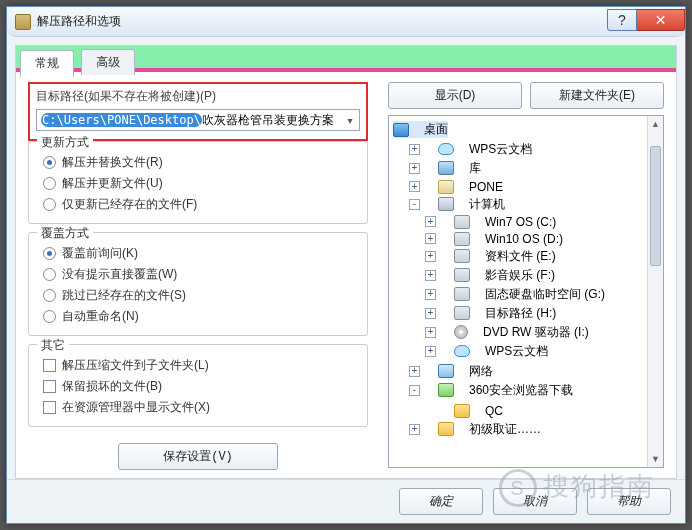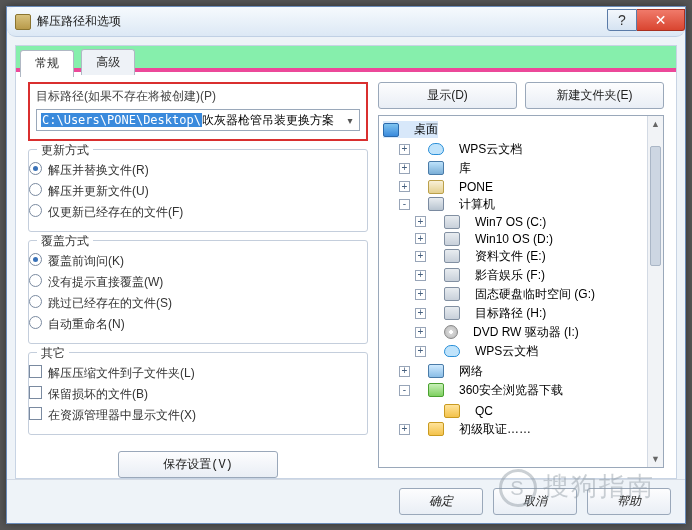--- a/index.html
+++ b/index.html
@@ -74,62 +74,61 @@
     background:#fff;
     position:relative; top:1px;
     padding-bottom:5px;
   }
   .panel {
     position:absolute; left:0; top:26px; right:0; bottom:0;
     padding: 10px 12px;
     display:flex;
   }
   .leftcol { width: 340px; }
-  .rightcol { flex:1; margin-left:10px; display:flex; flex-direction:column;}
+  .rightcol { flex:1; margin-left:20px; display:flex; flex-direction:column;}
 
   .redbox {
     border: 2px solid #d92f2f;
     padding: 4px 6px 8px 6px;
-    margin-bottom: 8px;
   }
 
   .lbl { color:#444; margin-bottom:4px; display:block; }
   .pathinput {
     width: 100%;
     border:1px solid #9aa8ba;
     height: 22px;
     padding: 2px 4px;
     background:#fff;
     font-family: Consolas, monospace;
     font-size:12px;
     display:flex; align-items:center;
   }
   .pathinput .sel {
-    background:#3a8adc; color:#fff; padding:0 1px;
+    background:#3a8adc; color:#fff; padding:0 1px;border-radius:7px;
   }
   .pathwrap{ position:relative; }
   .pathwrap .dd {
     position:absolute; right:2px; top:3px;
     width:16px;height:16px;
     display:flex;align-items:center;justify-content:center;
     font-size:10px;color:#555;
   }
 
   .group {
     border:1px solid #c4cedc;
     border-radius:3px;
-    padding: 8px 10px 6px 0;
+    padding: 8px 10px 6px 14px;
     margin-bottom: 8px;
     position:relative;
   }
   .group-title {
     position:absolute; top:-8px; left:8px;
     background:#fff; padding:0 4px; color:#333;
   }
-  .opt { display:flex; align-items:flex-start; margin: 4px 0; color:#333;}
+  .opt { display:flex; align-items:center; margin: 4px 0; color:#333;}
   .radio, .check {
     width:13px;height:13px; margin-right:6px;
     border:1px solid #7a8aa0; background:#fff;
     display:inline-flex; align-items:center; justify-content:center;
   }
   .radio{ border-radius:50%; }
   .radio.sel::after{ content:''; width:5px;height:5px;border-radius:50%;background:#3a72b8;}
 
   .btn {
     border:1px solid #9aa8ba;

